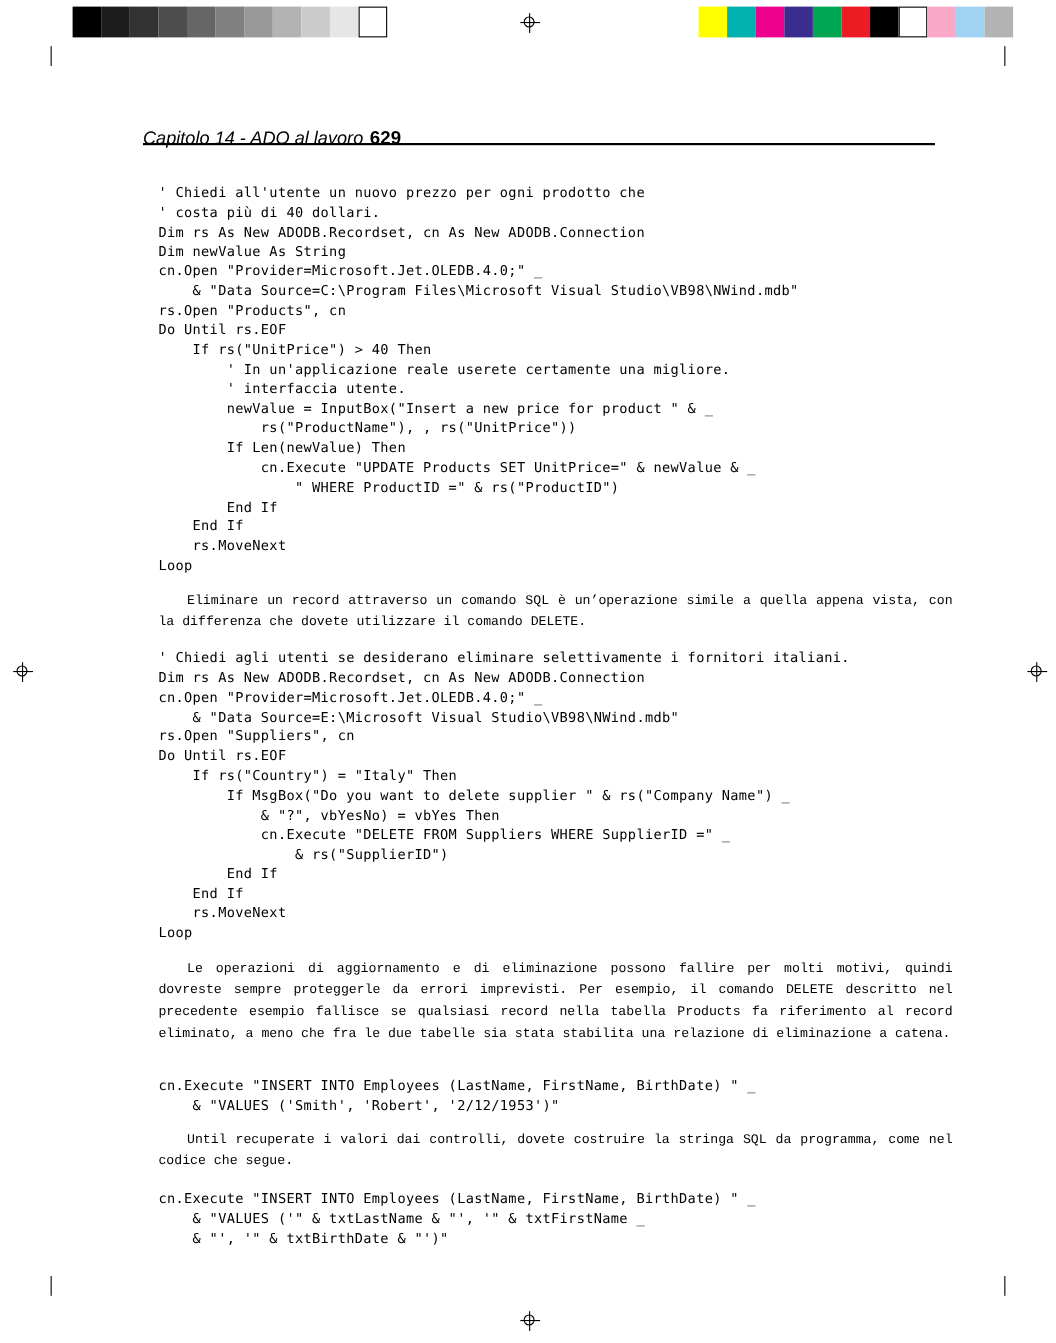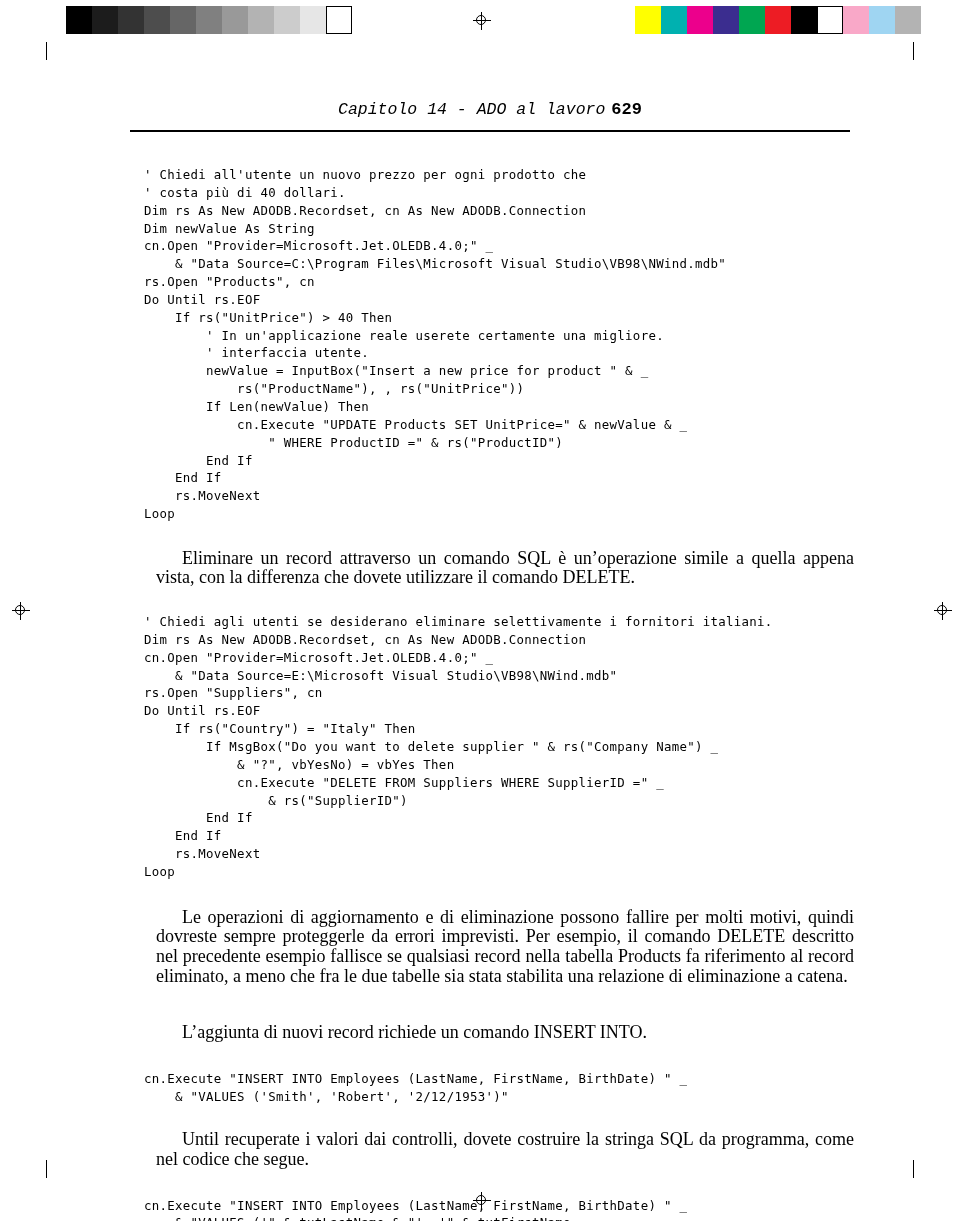--- a/index.html
+++ b/index.html
@@ -71,24 +71,24 @@
 
   .crop-tick {
     position: absolute;
     background: #000;
   }
 
   
   .header {
     position: absolute;
     left: 130px;
-    top: 100px;
+    top: 116px;
     width: 720px;
-    text-align: center;
-    font-family: Liberation Mono, monospace;
+    text-align: left;
+    font-family: Liberation Sans, sans-serif;
     font-size: 16.5px;
     font-style: italic;
   }
   .header .pageno {
     font-style: normal;
     font-weight: bold;
     font-size: 17px;
     margin-left: 6px;
   }
   .header-rule {
@@ -113,24 +113,24 @@
     font-size: 12.4px;
     line-height: 17.85px;
     margin: 0;
     padding: 0;
     white-space: pre;
     letter-spacing: 0.3px;
     color: #000;
   }
 
   p.para {
-    font-family: Liberation Serif, serif;
-    font-size: 18px;
+    font-family: Liberation Mono, monospace;
+    font-size: 12px;
     line-height: 19.6px;
-    margin: 12px;
+    margin: 0;
     text-align: justify;
     text-indent: 26px;
   }
 
   .gap-a { height: 14px; }
   .gap-b { height: 13px; }
   .gap-c { height: 15px; }
   .gap-d { height: 13px; }
   .gap-e { height: 15px; }
   .gap-f { height: 13px; }
@@ -234,21 +234,20 @@
             &amp; "?", vbYesNo) = vbYes Then
             cn.Execute "DELETE FROM Suppliers WHERE SupplierID =" _
                 &amp; rs("SupplierID")
         End If
     End If
     rs.MoveNext
 Loop</pre>
   <div class="gap-c"></div>
   <p class="para">Le operazioni di aggiornamento e di eliminazione possono fallire per molti motivi, quindi dovreste sempre proteggerle da errori imprevisti. Per esempio, il comando DELETE descritto nel precedente esempio fallisce se qualsiasi record nella tabella Products fa riferimento al record eliminato, a meno che fra le due tabelle sia stata stabilita una relazione di eliminazione a catena.</p>
   <div class="gap-d"></div>
-  <p class="para">L’aggiunta di nuovi record richiede un comando INSERT INTO.</p>
   <div class="gap-e"></div>
   <pre class="code">cn.Execute "INSERT INTO Employees (LastName, FirstName, BirthDate) " _
     &amp; "VALUES ('Smith', 'Robert', '2/12/1953')"</pre>
   <div class="gap-f"></div>
   <p class="para">Until recuperate i valori dai controlli, dovete costruire la stringa SQL da programma, come nel codice che segue.</p>
   <div class="gap-g"></div>
   <pre class="code">cn.Execute "INSERT INTO Employees (LastName, FirstName, BirthDate) " _
     &amp; "VALUES ('" &amp; txtLastName &amp; "', '" &amp; txtFirstName _
     &amp; "', '" &amp; txtBirthDate &amp; "')"</pre>
 </div>

